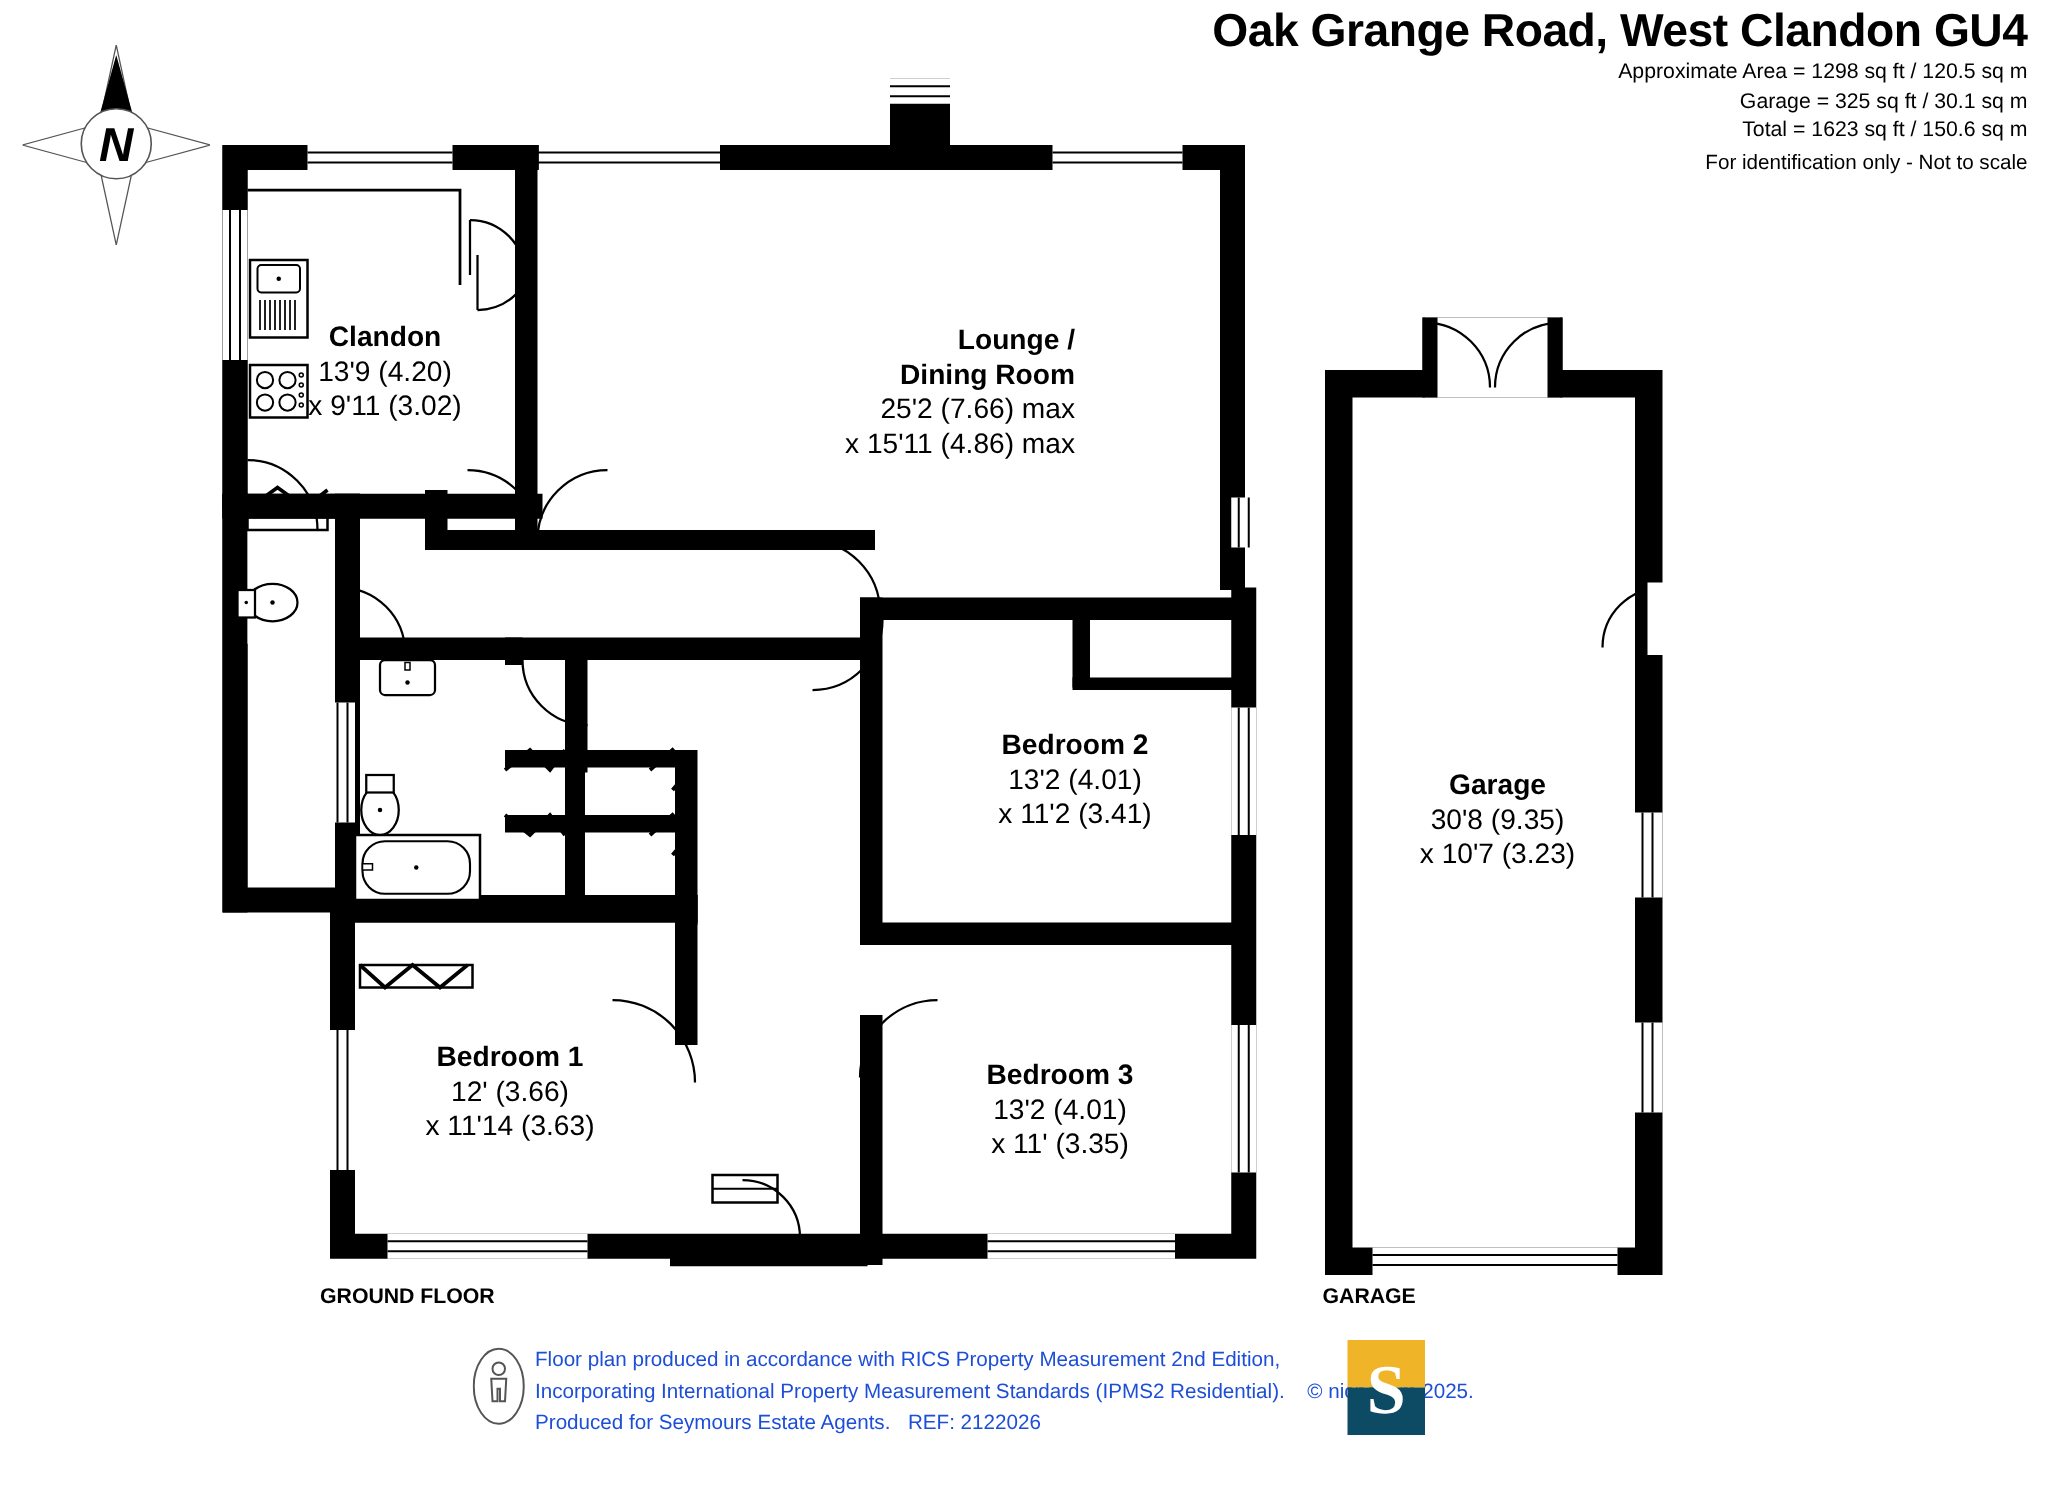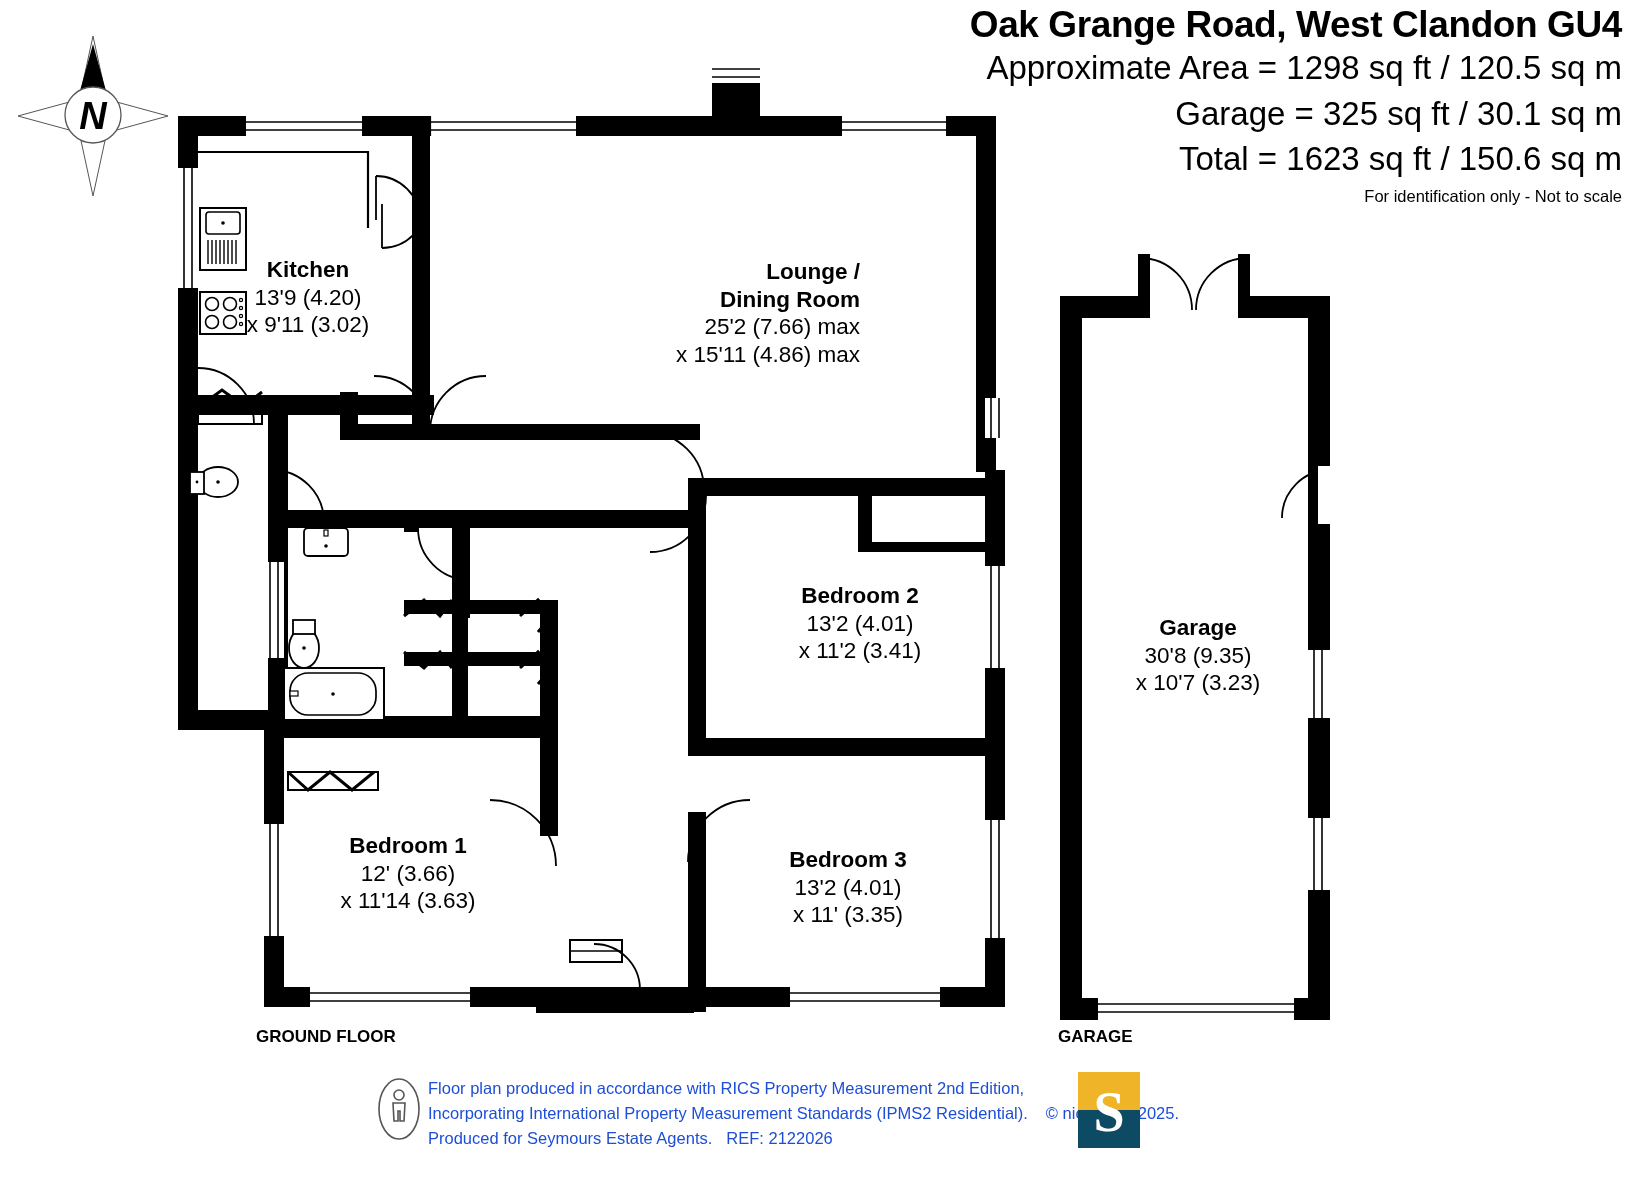--- a/index.html
+++ b/index.html
@@ -33,21 +33,21 @@
     text-align: right;
   }
   .plan-title {
     font-size: 37px;
     font-weight: bold;
     letter-spacing: -0.4px;
     line-height: 1.12;
     white-space: nowrap;
   }
   .area-line {
-    font-size: 33px;
+    font-size: 17px;
     line-height: 1.37;
     white-space: nowrap;
   }
   .disclaimer {
     font-size: 16.5px;
     margin-top: 6px;
     white-space: nowrap;
   }
 
   
@@ -436,21 +436,21 @@
         <line x1="1322" y1="818" x2="1322" y2="890" stroke="#000" stroke-width="1.6"></line>
 
         <rect x="1098" y="998" width="196" height="22" fill="#ffffff"></rect>
         <line x1="1098" y1="1004" x2="1294" y2="1004" stroke="#000" stroke-width="1.6"></line>
         <line x1="1098" y1="1012" x2="1294" y2="1012" stroke="#000" stroke-width="1.6"></line>
       </g>
     </g>
   </svg>
 
   <div class="room-label" style="left:198px; top:256px; width:220px;">
-    <span class="rname">Kitchen</span>
+    <span class="rname">Clandon</span>
     <span class="rdim">13'9 (4.20)</span>
     <span class="rdim">x 9'11 (3.02)</span>
   </div>
 
   <div class="room-label" style="left:610px; top:258px; width:250px;text-align:right;">
     <span class="rname">Lounge /</span>
     <span class="rname">Dining Room</span>
     <span class="rdim">25'2 (7.66) max</span>
     <span class="rdim">x 15'11 (4.86) max</span>
   </div>

